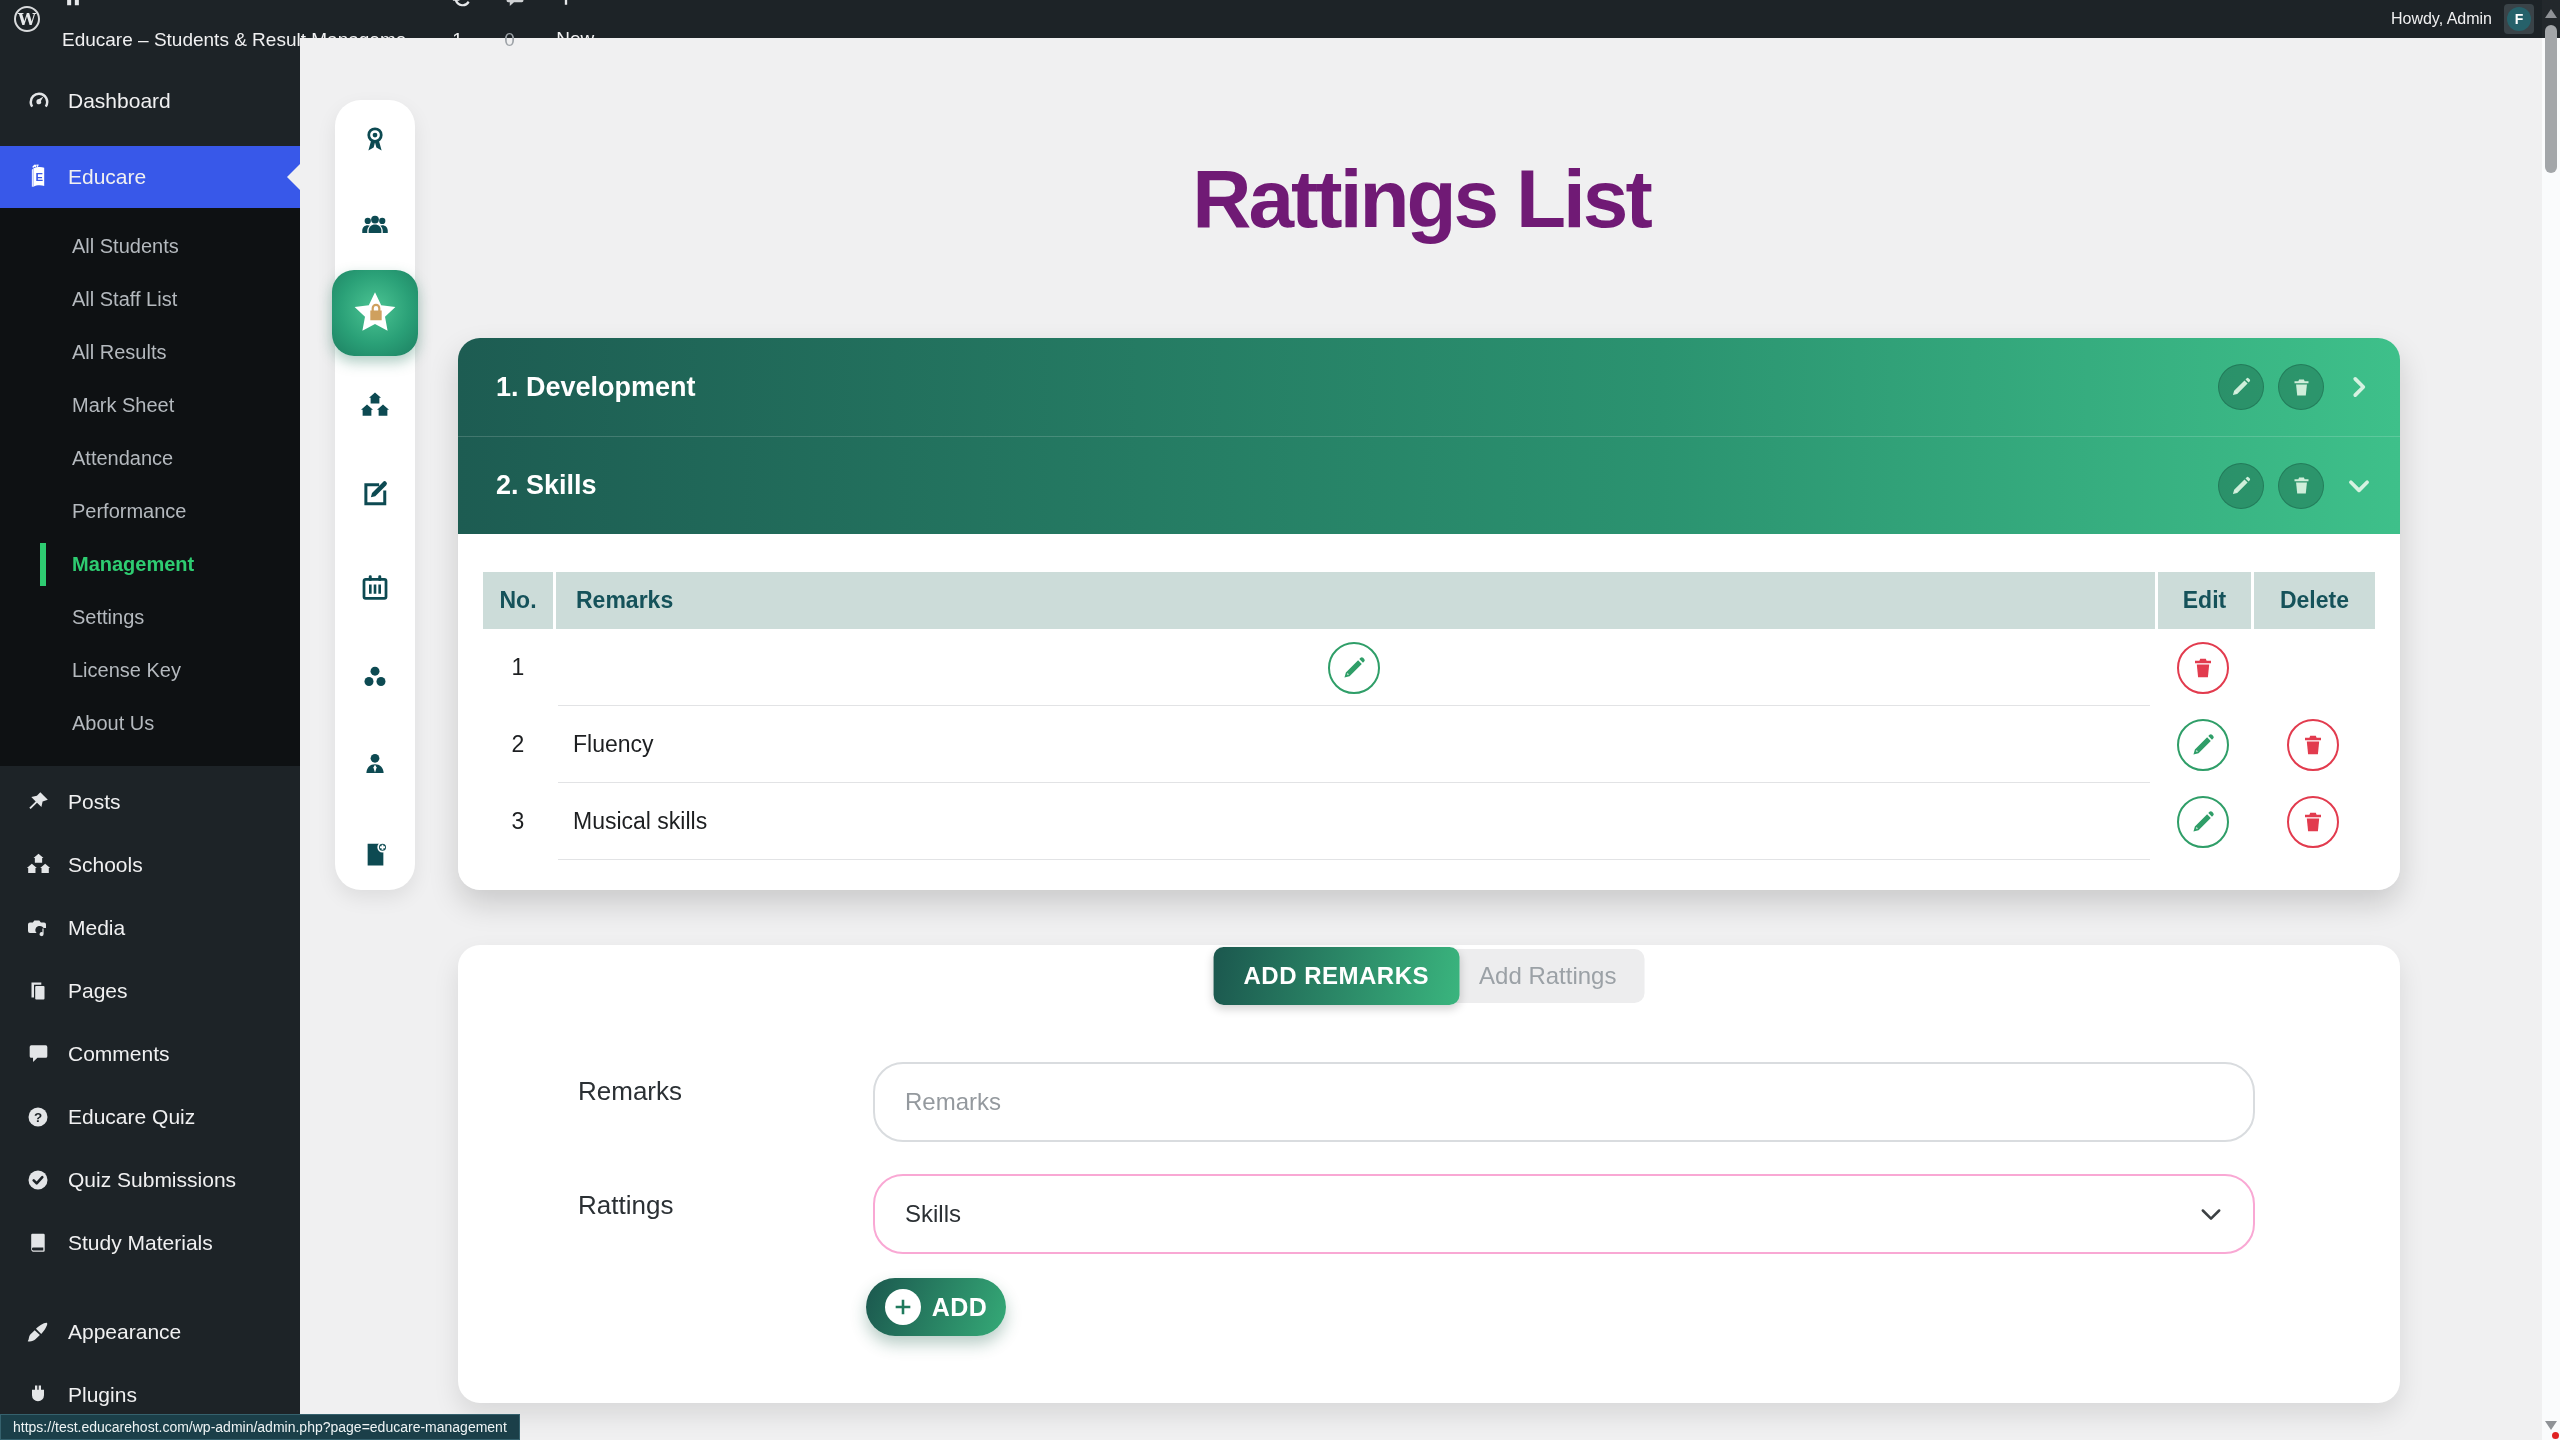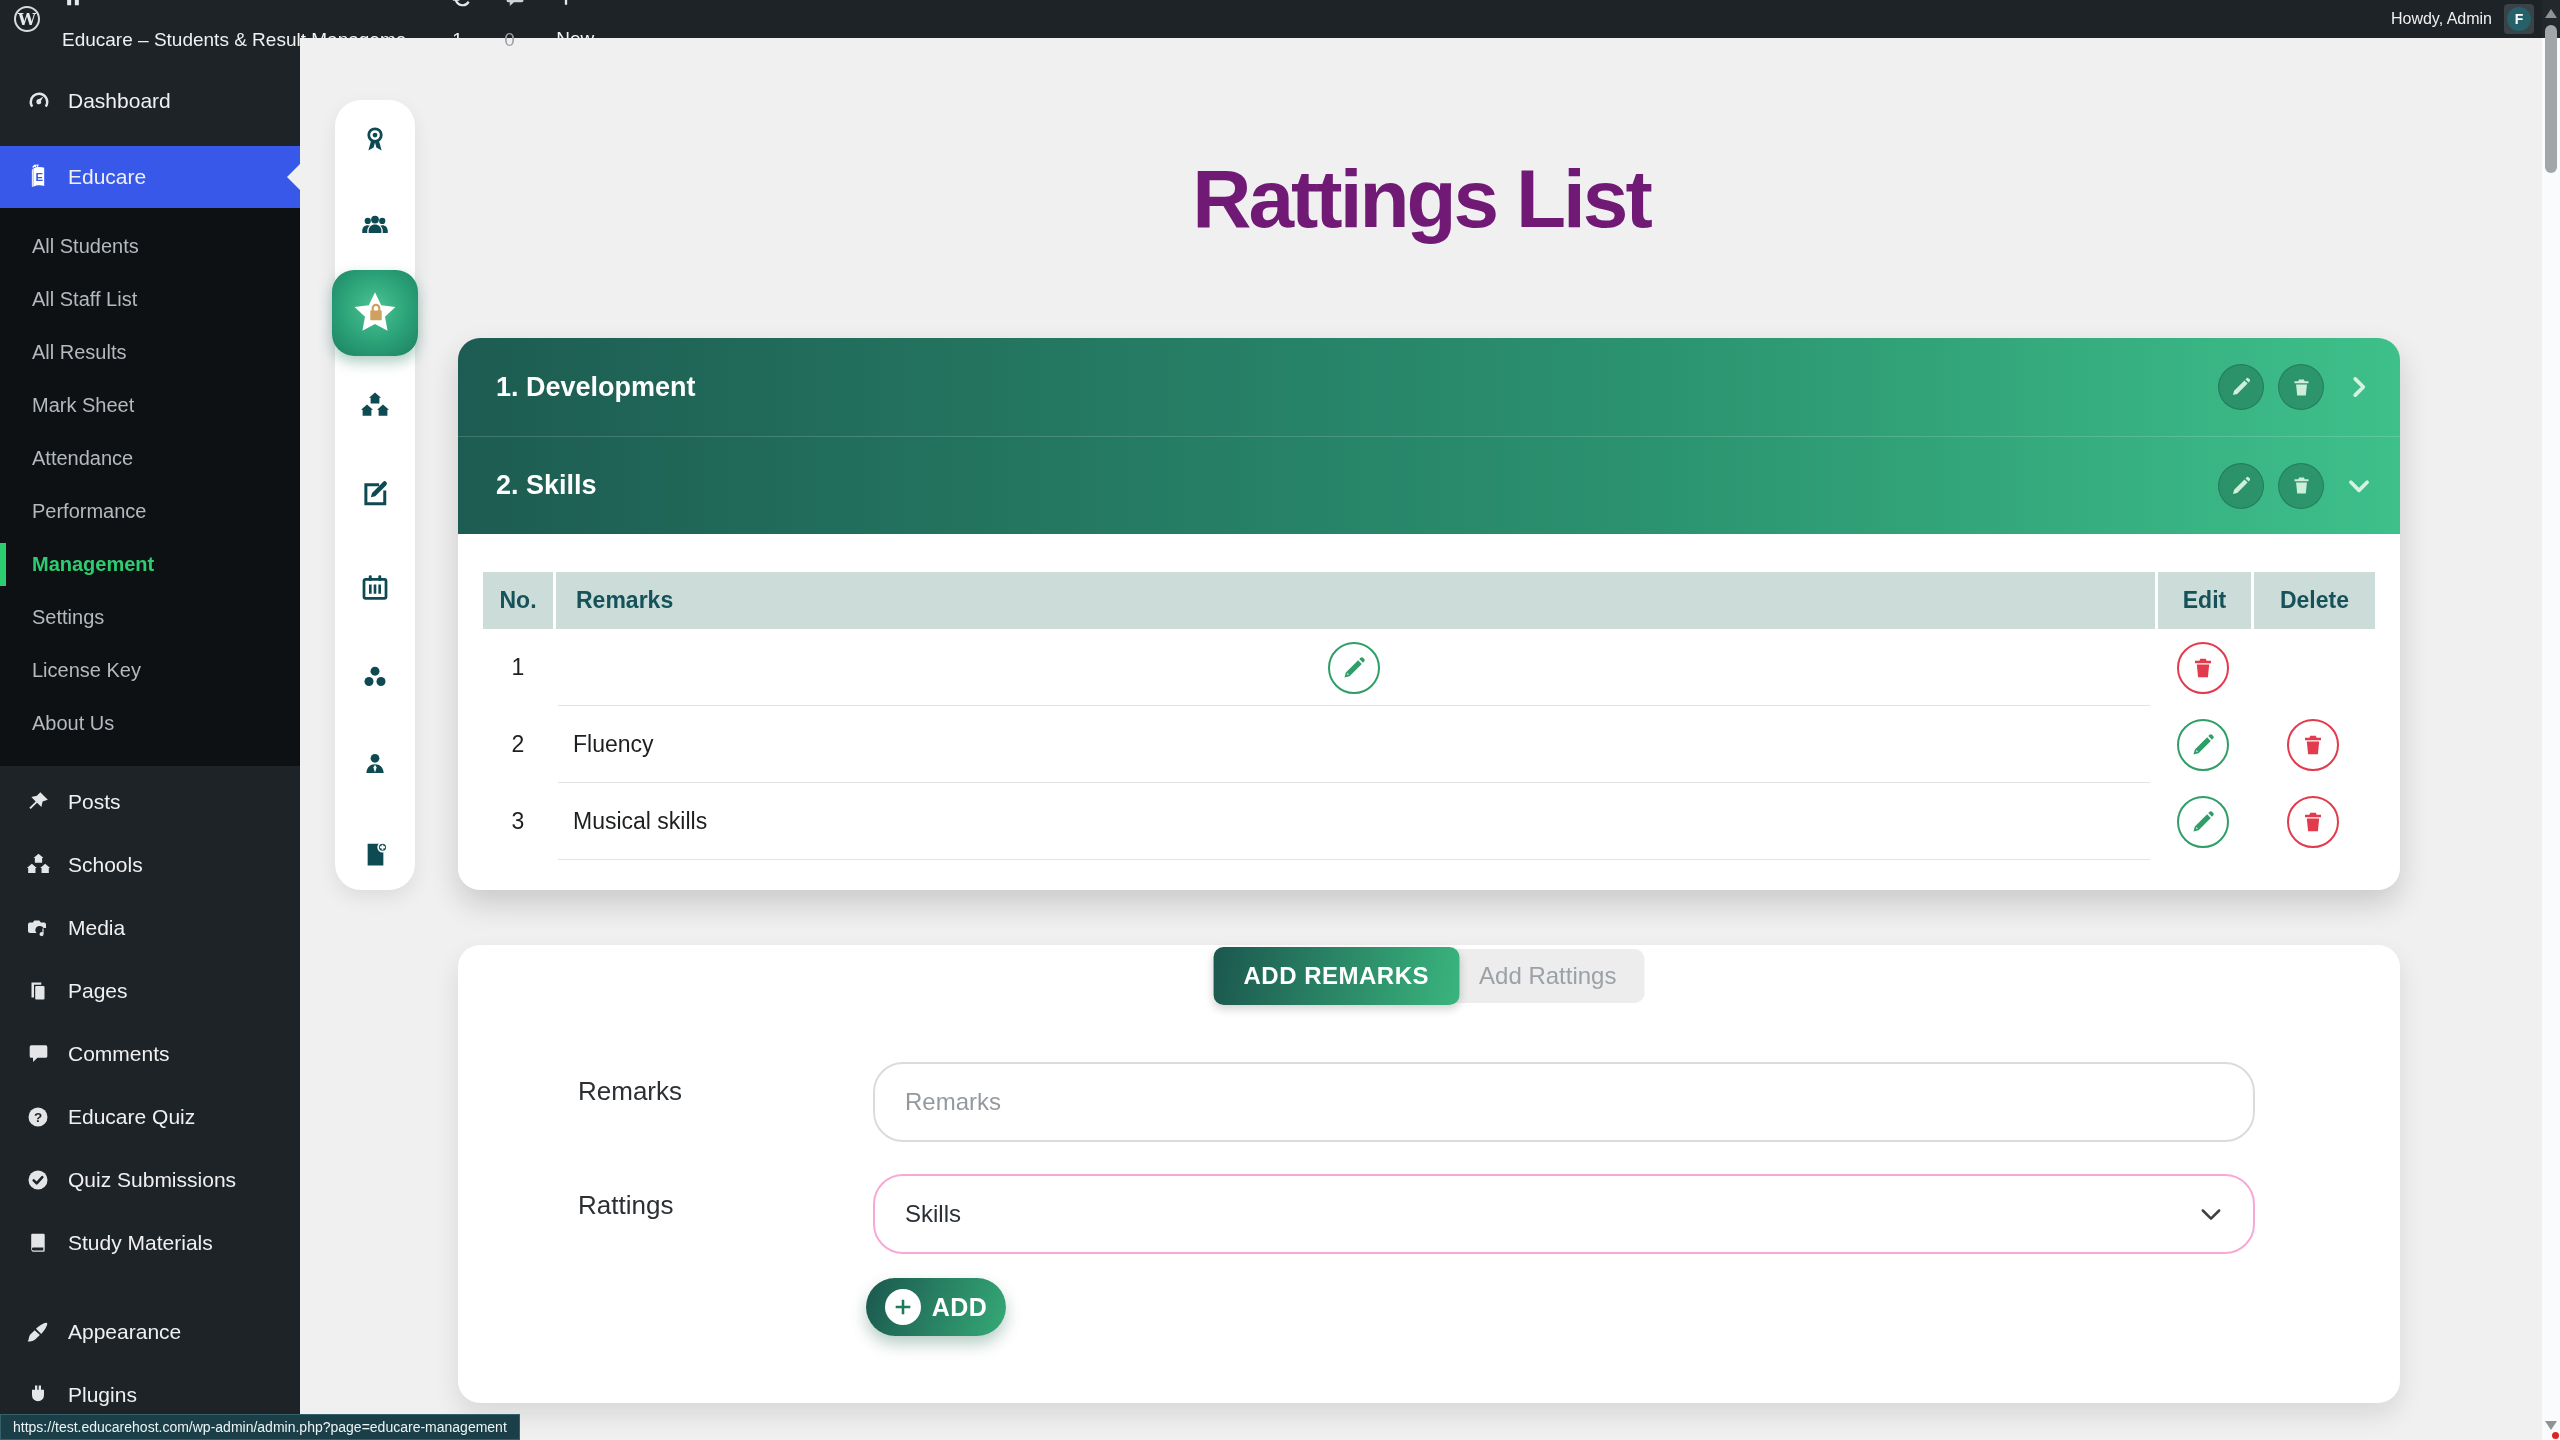--- a/index.html
+++ b/index.html
@@ -28,21 +28,21 @@
   .sb-top { padding-top:34px; }
   .sb-item { height:58px; display:flex; align-items:center; gap:16px; padding-left:26px;
     color:#f0f0f1; font-size:21px; cursor:pointer; }
   .sb-item .sb-ico { width:26px; height:26px; display:flex; align-items:center; justify-content:center; color:#e3e5e7; }
   .sb-educare { height:62px; background:#3858e9; position:relative; margin-top:16px; font-weight:400; }
   .sb-educare .arrow-notch { position:absolute; right:0; top:50%; transform:translateY(-50%);
     width:0; height:0; border-top:13px solid transparent; border-bottom:13px solid transparent;
     border-right:13px solid #f0f0f1; }
   .submenu { background:#0e1113; padding:12px 0 16px 0; }
   .submenu-item { height:53px; display:flex; align-items:center; padding-left:32px; font-size:20px;
-    color:#b4b9be; cursor:pointer; position:relative; }
+    color:#b4b9be; cursor:pointer; position:relative;margin-left:40px; }
   .submenu-item.active { color:#2ecc71; font-weight:bold; }
   .submenu-item.active::before { content:""; position:absolute; left:0; top:5px; bottom:5px; width:6px; background:#2ecc71; }
   .menu-list { padding-top:4px; }
   .menu-item { height:63px; display:flex; align-items:center; gap:17px; padding-left:25px;
     color:#f0f0f1; font-size:21px; cursor:pointer; }
   .menu-item .sb-ico { width:26px; height:26px; display:flex; align-items:center; justify-content:center; color:#e3e5e7; }
   .menu-gap { height:26px; }
   .edu-book { width:26px; height:26px; position:relative; }
 
   

